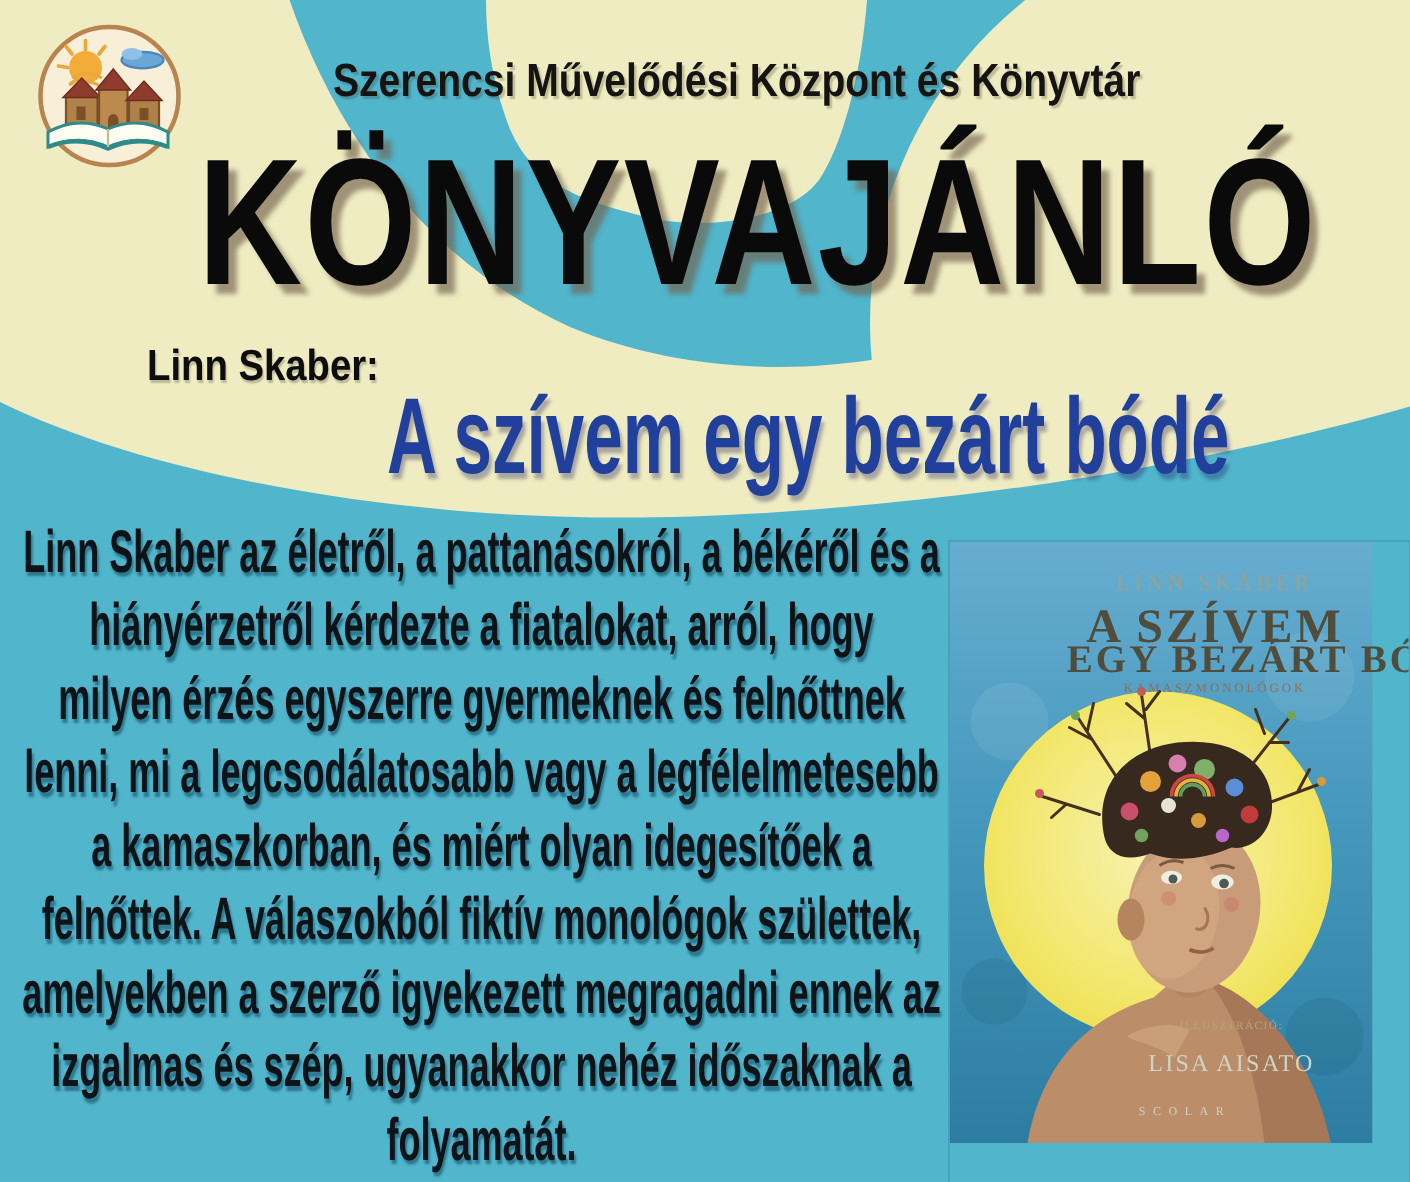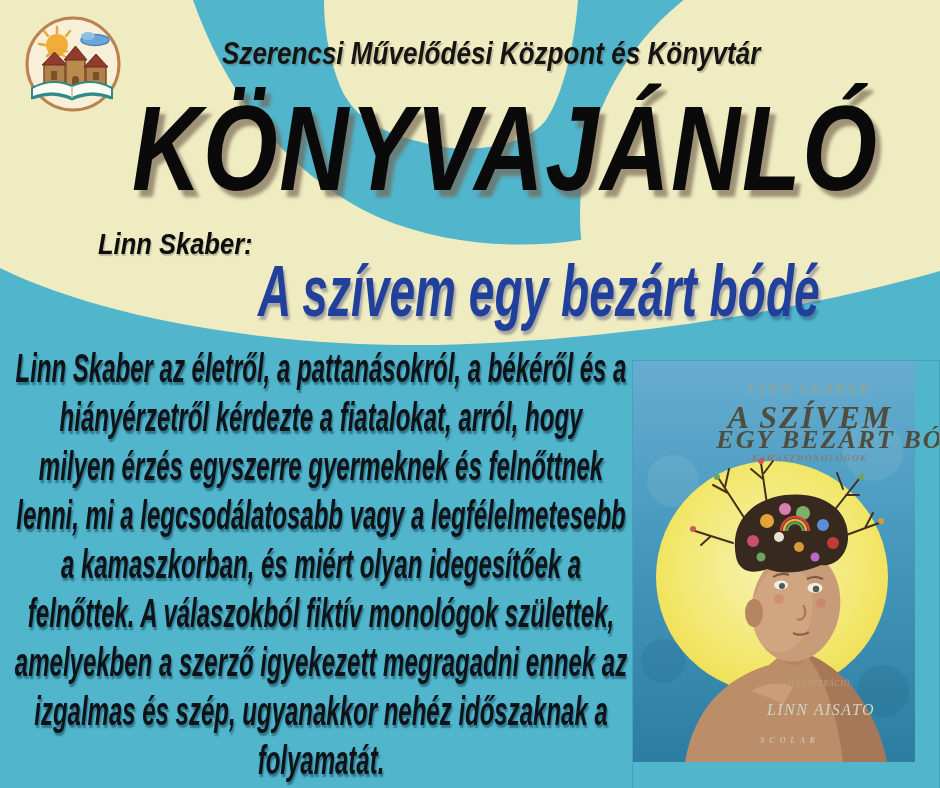--- a/index.html
+++ b/index.html
@@ -1,20 +1,19 @@
 <!DOCTYPE html>
 <html><head>
 <meta charset="utf-8">
 <style>
   html,body{margin:0;padding:0;}
   #poster{
     position:relative;width:940px;height:788px;overflow:hidden;
     background:#efecc2;
     font-family:"Liberation Sans",sans-serif;
-    font-style:italic;
   }
   #bg-svg{position:absolute;left:0;top:0;width:940px;height:788px;}
   .abs{position:absolute;}
   
   #org-line{
     left:222px;top:36px;width:640px;
     font-size:31px;font-weight:700;color:#151412;
     transform:scaleX(0.84);transform-origin:left top;
     letter-spacing:0px;white-space:nowrap;
     text-shadow:2px 2px 1px rgba(60,50,30,0.25);
@@ -238,17 +237,17 @@
         <path d="M148,170 a14,14 0 0 1 28,0" stroke="#cf4444" stroke-width="2.5" fill="none"></path>
         <path d="M151,170 a11,11 0 0 1 22,0" stroke="#e2b23c" stroke-width="2.5" fill="none"></path>
         <path d="M154,170 a8,8 0 0 1 16,0" stroke="#5c9e5c" stroke-width="2.5" fill="none"></path>
       </g>
     </svg>
     <div id="cov-author" class="cov-txt">LINN SKÅBER</div>
     <div id="cov-t1" class="cov-txt">A SZÍVEM</div>
     <div id="cov-t2" class="cov-txt">EGY BEZÁRT BÓDÉ</div>
     <div id="cov-sub" class="cov-txt">KAMASZMONOLÓGOK</div>
     <div id="cov-ill-label" class="cov-txt">ILLUSZTRÁCIÓ:</div>
-    <div id="cov-ill" class="cov-txt">LINN AISATO</div>
+    <div id="cov-ill" class="cov-txt">LISA AISATO</div>
     <div id="cov-pub" class="cov-txt">SCOLAR</div>
   </div>
 
 </div>
 
 </body></html>

